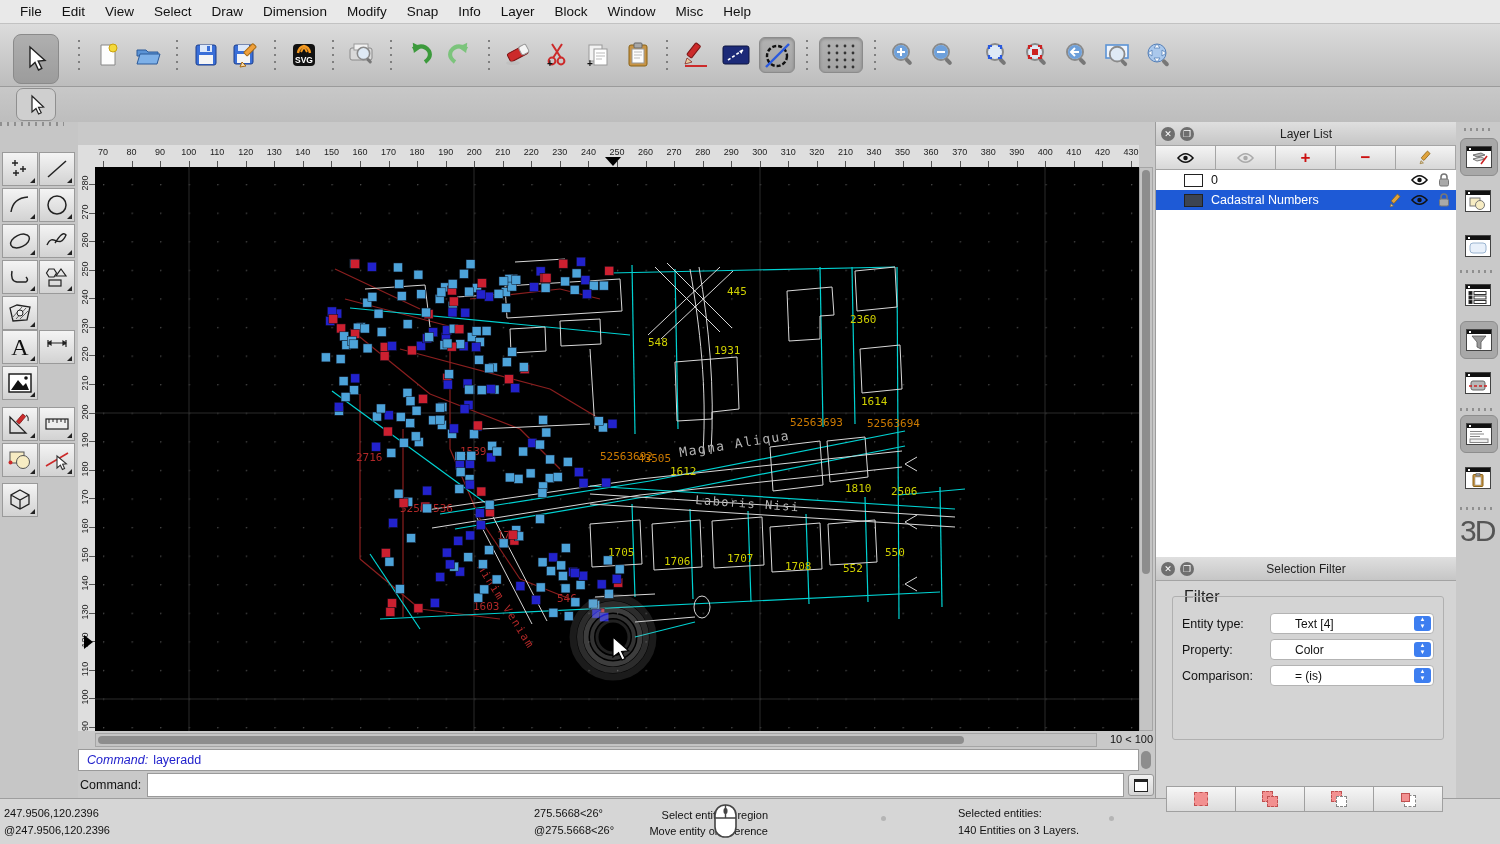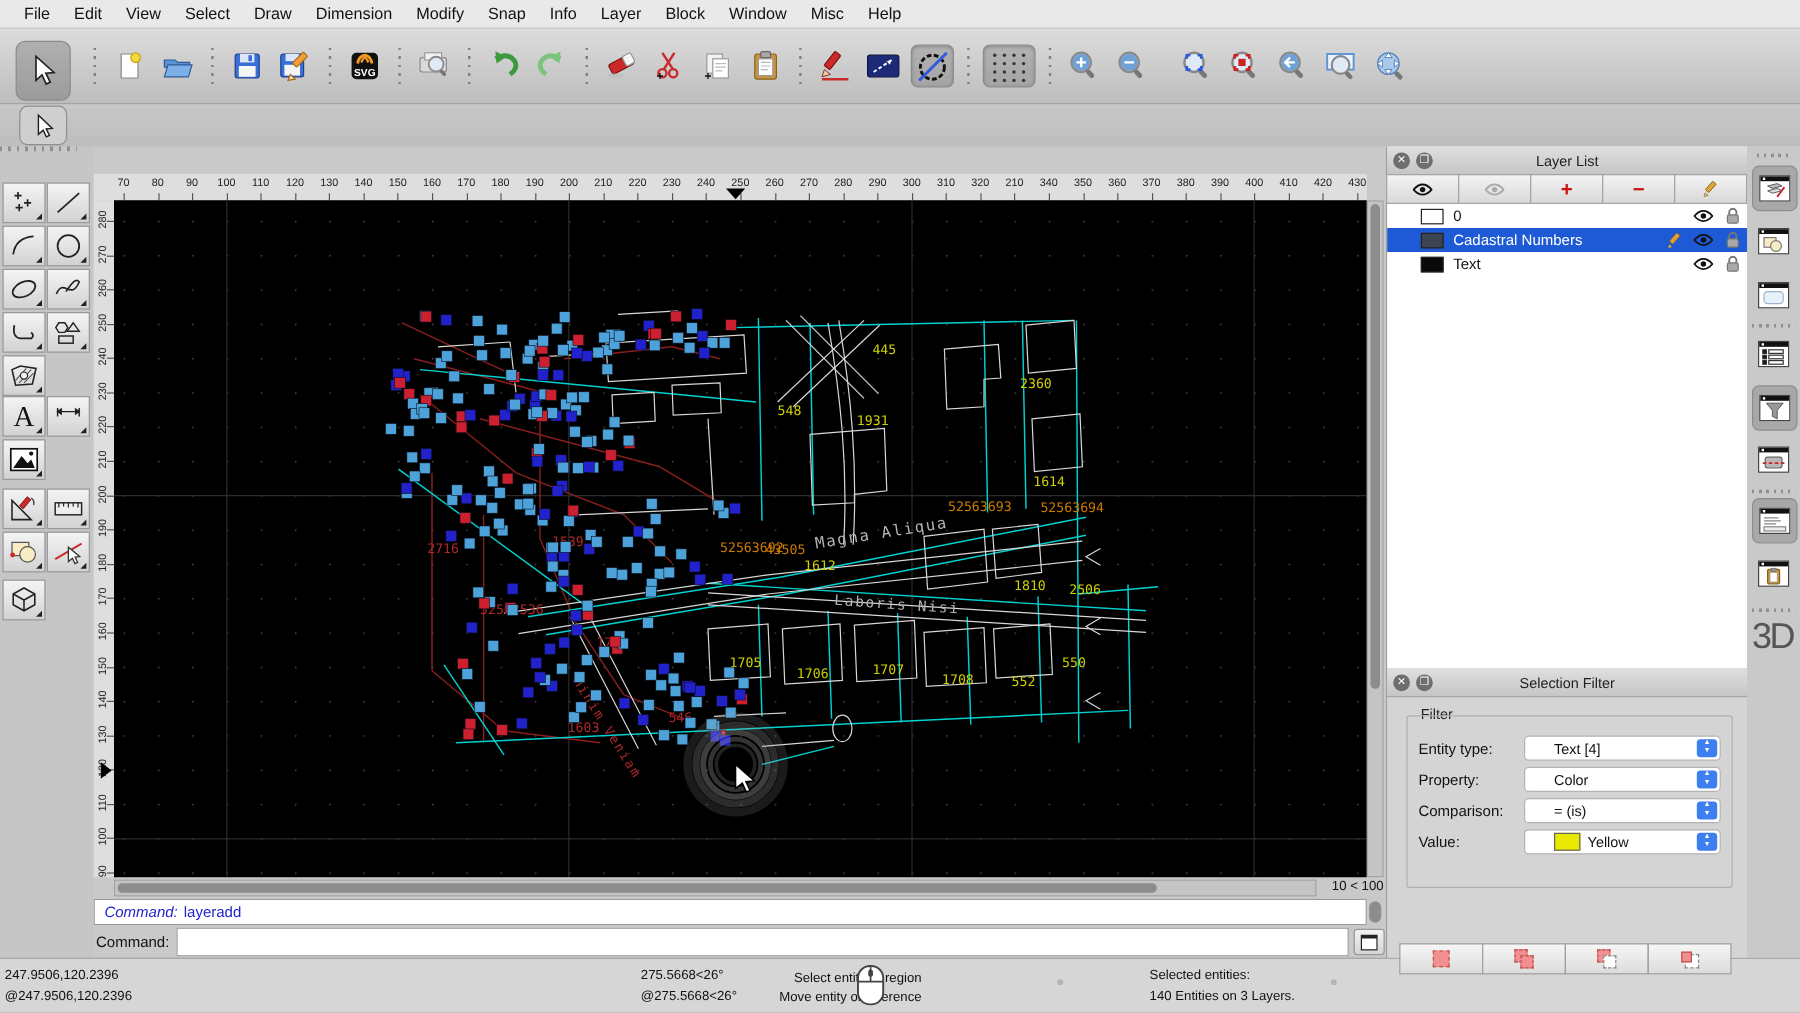--- a/index.html
+++ b/index.html
@@ -80,21 +80,21 @@
   .ltb-btn{flex:1;border:1px solid #a5a5a5;margin-left:-1px;background:linear-gradient(#f4f4f4,#d8d8d8);
     display:flex;align-items:center;justify-content:center;}
   .llist{position:absolute;left:0;top:48px;width:300px;height:387px;background:#fff;}
   .lrow{height:20px;display:flex;align-items:center;font-size:12.5px;color:#111;padding-left:28px;}
   .lrow.sel{background:#1e5ad6;color:#fff;}
   .lswatch{width:17px;height:11px;border:1px solid #222;margin-right:8px;flex:none;}
   .lrow .sp{flex:1;}
   .lrow svg{flex:none;}
   
   .groupbox{position:absolute;left:16px;top:39px;width:270px;height:142px;border:1px solid #b0b0b0;border-radius:3px;}
-  .gb-label{position:absolute;left:24px;top:31px;background:#d4d4d4;padding:0 4px;font-size:12px;color:#222;}
+  .gb-label{position:absolute;left:24px;top:31px;background:#d4d4d4;padding:0 4px;font-size:16px;color:#222;}
   .frow{position:absolute;left:26px;width:252px;height:21px;display:flex;align-items:center;}
   .flabel{font-size:12.5px;color:#111;width:88px;flex:none;}
   .fselect{flex:1;height:21px;background:#fff;border:1px solid #b3b3b3;border-radius:4px;display:flex;
     align-items:center;font-size:12px;color:#111;padding-left:24px;position:relative;box-sizing:border-box;}
   .fstepper{position:absolute;right:2px;top:2px;width:17px;height:15px;background:#3d7ef0;border-radius:3px;
     color:#fff;font-size:6px;line-height:7px;text-align:center;}
   .vswatch{width:20px;height:13px;background:#e8e800;border:1px solid #666;margin-right:6px;}
   .fbtnrow{position:absolute;left:11px;top:229px;width:276px;height:26px;display:flex;}
   .fbtn{flex:1;border:1px solid #a0a0a0;margin-left:-1px;background:linear-gradient(#f6f6f6,#dcdcdc);
     position:relative;display:flex;align-items:center;justify-content:center;}
@@ -1058,31 +1058,20 @@
           <svg width="15" height="15" style="margin-right:8px">
             <use href="#ic-pencil" width="15" height="15"></use>
           </svg>
           <svg width="17" height="12" style="margin-right:10px;color:#111">
             <use href="#ic-eye" width="17" height="12"></use>
           </svg>
           <svg width="12" height="14" style="margin-right:6px">
             <use href="#ic-lock" width="12" height="14"></use>
           </svg>
         </div>
-        <div class="lrow">
-          <div class="lswatch" style="background: rgb(10, 10, 10);"></div>
-          <span>Text</span>
-          <div class="sp"></div>
-          <svg width="17" height="12" style="margin-right:10px;color:#111">
-            <use href="#ic-eye" width="17" height="12"></use>
-          </svg>
-          <svg width="12" height="14" style="margin-right:6px">
-            <use href="#ic-lock" width="12" height="14"></use>
-          </svg>
-        </div>
       </div>
 
     <div style="position:absolute;left:0;top:435px;width:300px;height:241px;background:#d4d4d4">
       <div class="ptitle" style="top:0">
         <div class="pbtn-circ">✕</div>
         <div class="pbtn-circ">❐</div>
         <div class="cap">Selection Filter</div>
         <div style="width:38px"></div>
       </div>
       <div class="gb-label">Filter</div>
@@ -1101,28 +1090,20 @@
           <div class="fstepper">▲<br>▼</div>
         </div>
       </div>
       <div class="frow" style="top:82px">
         <span class="flabel">Property:</span>
         <div class="fselect">
           <span>Color</span>
           <div class="fstepper">▲<br>▼</div>
         </div>
       </div>
-      <div class="frow" style="top:134px">
-        <span class="flabel">Value:</span>
-        <div class="fselect">
-          <div class="vswatch" style="background: rgb(232, 232, 0);"></div>
-          <span>Yellow</span>
-          <div class="fstepper">▲<br>▼</div>
-        </div>
-      </div>
       <div class="fbtnrow">
         <div class="fbtn">
           <div class="sq pink" style="width:14px;height:14px"></div>
         </div>
         <div class="fbtn">
           <div class="sq pink" style="width:11px;height:11px;margin:-5px 0 0 -5px"></div>
           <div class="sq pink" style="width:11px;height:11px;margin:5px 0 0 5px"></div>
         </div>
         <div class="fbtn">
           <div class="sq pink" style="width:11px;height:11px;margin:-5px 0 0 -5px"></div>

